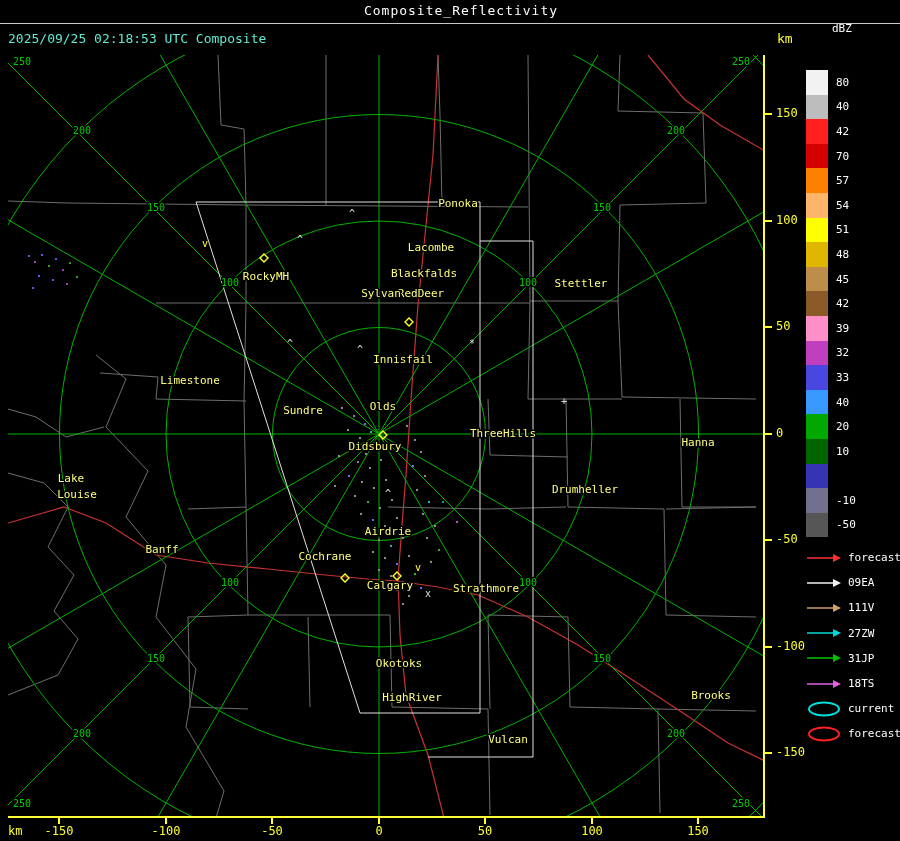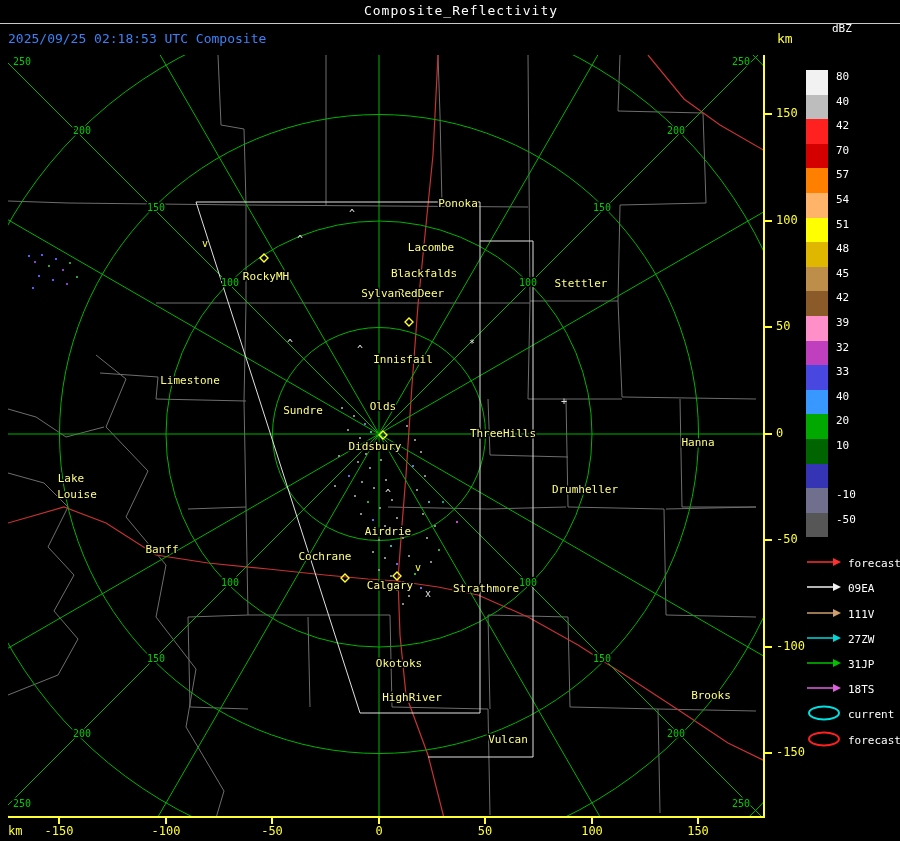--- a/index.html
+++ b/index.html
@@ -1,31 +1,31 @@
 <!DOCTYPE html>
 <html><head>
 <meta charset="utf-8">
 <style>
   html,body{margin:0;padding:0;background:#000;}
   #root{position:relative;width:900px;height:841px;background:#000;overflow:hidden;
         font-family:"DejaVu Sans Mono",monospace;}
   .titlebar{position:absolute;left:0;top:0;width:900px;height:23px;border-bottom:1px solid #c8c8c8;
             color:#ffffff;font-size:13px;text-align:center;line-height:22px;letter-spacing:1px;padding-left:11px;}
-  .timestamp{position:absolute;left:8px;top:31px;color:#3b82f6;font-size:13px;}
+  .timestamp{position:absolute;left:8px;top:31px;color:#5eead4;font-size:13px;}
   .km-top{position:absolute;left:777px;top:31px;color:#ffff33;font-size:13px;}
   .map-wrap{position:absolute;left:8px;top:55px;width:757px;height:763px;}
   #map-svg{display:block;background:#000;}
   #map-svg text{font-family:"DejaVu Sans Mono",monospace;}
   .dbz-title{position:absolute;left:832px;top:22px;color:#ffffff;font-size:11px;}
   #colorbar{position:absolute;left:806px;top:70px;}
-  .cb-row{display:flex;height:24.6px;}
+  .cb-row{display:flex;align-items:center;height:24.6px;}
   .cb-sw{width:22px;height:24.6px;}
   .cb-lb{color:#ffffff;font-size:11px;margin-left:8px;white-space:nowrap;}
   #legend{position:absolute;left:806px;top:545px;}
-  .lg-row{display:flex;align-items:flex-end;height:25.2px;}
+  .lg-row{display:flex;align-items:center;height:25.2px;}
   .lg-sym{width:36px;height:16px;flex:0 0 36px;}
   .lg-lb{color:#ffffff;font-size:11px;margin-left:6px;white-space:nowrap;}
   .raxis-tick{position:absolute;left:764px;width:8px;height:2px;background:#ffff33;}
   .raxis-lb{position:absolute;left:776px;width:40px;color:#ffff33;font-size:12px;}
   .baxis-tick{position:absolute;top:818px;width:2px;height:6px;background:#ffff33;}
   .baxis-lb{position:absolute;top:824px;width:44px;text-align:center;color:#ffff33;font-size:12px;}
   .km-bottom{position:absolute;left:8px;top:824px;color:#ffff33;font-size:12px;}
 </style>
 </head>
 <body>

